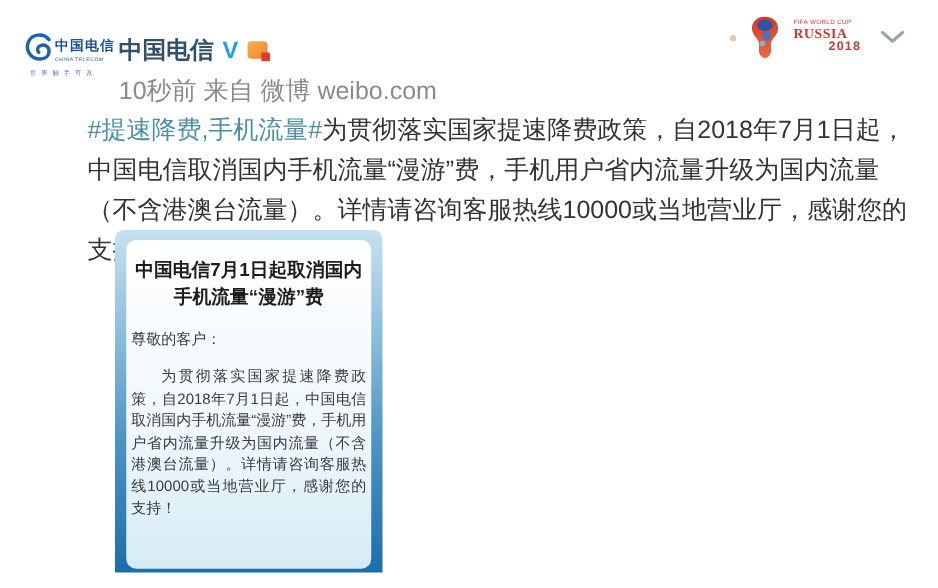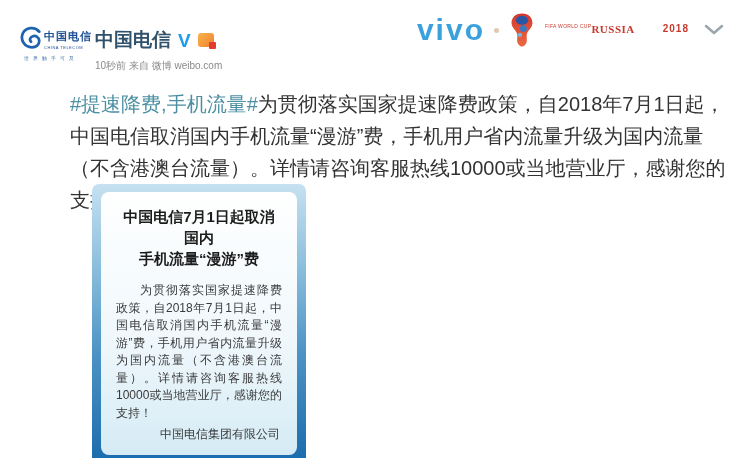--- a/index.html
+++ b/index.html
@@ -20,44 +20,44 @@
   .brand-slogan { margin-top:3px; font-size:5px; color:#4d78ab; letter-spacing:4px; white-space:nowrap; text-align:center; }
 
   
   .name-row { left:95px; top:27px; display:flex; align-items:center; gap:7px; }
   .username { font-size:19px; font-weight:bold; color:#31506a; cursor:pointer; white-space:nowrap; }
   .v-badge { font-size:19px; font-weight:900; color:#1e9ceb; line-height:1; }
   .member-badge { position:relative; width:16px; height:14px; border-radius:3px;
     background:linear-gradient(135deg,#f9b44c,#ef8030); cursor:pointer; }
   .member-badge::after { content:""; position:absolute; right:-2px; bottom:-2px;
     width:7px; height:7px; background:#e23b30; border-radius:1px; }
-  .timestamp { left:95px; top:59px; font-size:10px; color:#8a8a8a; white-space:nowrap; }
+  .timestamp { left:95px; top:59px; font-size:20px; color:#8a8a8a; white-space:nowrap; }
   .timestamp .src { color:#8a8a8a; text-decoration:none; cursor:pointer; }
 
   
   .promo { right:26px; top:12px; display:flex; align-items:center; gap:9px; cursor:pointer; }
   .vivo { font-size:30px; font-weight:bold; color:#3ba1dd; letter-spacing:2px; line-height:1; }
   .sep-dot { width:5px; height:5px; border-radius:50%; background:#e0c9ad; }
-  .wc-text { display:flex; flex-direction:row; line-height:1.05; }
+  .wc-text { display:flex; flex-direction:column; line-height:1.05; }
   .wc-fifa { font-size:5px; color:#c8392e; letter-spacing:0.3px; white-space:nowrap; }
   .wc-russia { font-size:11px; font-weight:bold; color:#c8392e; font-family:"Liberation Serif", serif; letter-spacing:0.5px; }
   .wc-year { font-size:10px; font-weight:bold; color:#c8392e; letter-spacing:1px;margin-left:28px; }
   .chevron { margin-left:6px; }
 
   
   .post-text { left:70px; top:88px; width:660px; font-size:20px; line-height:32px; color:#333; }
   .hashtag { color:#4b8fa2; cursor:pointer; }
 
   
   .notice-card { left:92px; top:184px; width:214px; height:274px; cursor:pointer;
     background:linear-gradient(180deg,#c6e1f1 0%,#90c1de 28%,#4c93c4 62%,#1c6dad 100%);
     border-radius:7px 7px 0 0; }
   .notice-inner { position:absolute; left:9px; right:9px; top:8px; bottom:3px;
     background:linear-gradient(180deg,#ffffff 0%,#f0f8fc 55%,#d5ebf5 100%);
-    border-radius:8px; padding:0 15px; overflow:hidden; }
+    border-radius:8px; padding:0 4px; overflow:hidden; }
   .notice-title { margin-top:14px; font-size:15px; line-height:21px; font-weight:bold;
     color:#1c1c1c; text-align:center; white-space:pre-line; }
   .notice-salutation { margin-top:15px; font-size:12px; color:#3a3a3a; }
   .notice-body { margin-top:13px; font-size:12px; line-height:17.5px; color:#3a3a3a;
     text-indent:2em; text-align:justify; }
   .notice-signature { margin:3px 2px 0 auto; width:max-content; text-align:center;
     font-size:12px; line-height:19px; color:#3a3a3a; }
 </style>
 </head>
 <body>
@@ -82,21 +82,20 @@
   <span class="member-badge"></span>
 </div>
 
 <div class="abs timestamp">
   <span>10秒前</span>
   <span>来自</span>
   <span class="src">微博 weibo.com</span>
 </div>
 
 <div class="abs promo">
-  <span class="vivo">vivo</span>
   <span class="sep-dot"></span>
   <svg width="28" height="36" viewBox="0 0 40 52">
     <defs>
       <linearGradient id="tg" x1="0" y1="0" x2="0" y2="1">
         <stop offset="0" stop-color="#d5372d"></stop>
           <stop offset="1" stop-color="#ea6a41"></stop>
       </linearGradient>
     </defs>
     <path d="M20 2 C30 2 36 9 35 17 C34 24 28 27 27 32 C26 38 29 43 24 48 C22 50.5 18 50.5 16 48 C11 43 14 38 13 32 C12 27 6 24 5 17 C4 9 10 2 20 2 Z" fill="url(#tg)"></path>
     <ellipse cx="20" cy="12" rx="9" ry="6.5" fill="#2a55a5"></ellipse>
@@ -112,19 +111,16 @@
     <path d="M2 2 L10 9 L18 2" fill="none" stroke="#9aa6ad" stroke-width="2.5" stroke-linecap="round" stroke-linejoin="round"></path>
   </svg>
 </div>
 
 <p class="abs post-text"><span class="hashtag">#提速降费,手机流量#</span><span>为贯彻落实国家提速降费政策，自2018年7月1日起，中国电信取消国内手机流量“漫游”费，手机用户省内流量升级为国内流量（不含港澳台流量）。详情请咨询客服热线10000或当地营业厅，感谢您的支持！</span></p>
 
 <div class="abs notice-card">
   <div class="notice-inner">
     <div class="notice-title">中国电信7月1日起取消国内
 手机流量“漫游”费</div>
+    <div class="notice-salutation">尊敬的客户：</div>
     <div class="notice-body">为贯彻落实国家提速降费政策，自2018年7月1日起，中国电信取消国内手机流量“漫游”费，手机用户省内流量升级为国内流量（不含港澳台流量）。详情请咨询客服热线10000或当地营业厅，感谢您的支持！</div>
-    <div class="notice-signature">
-      <div>中国电信集团有限公司</div>
-
-    </div>
   </div>
 </div>
 
 </body></html>

